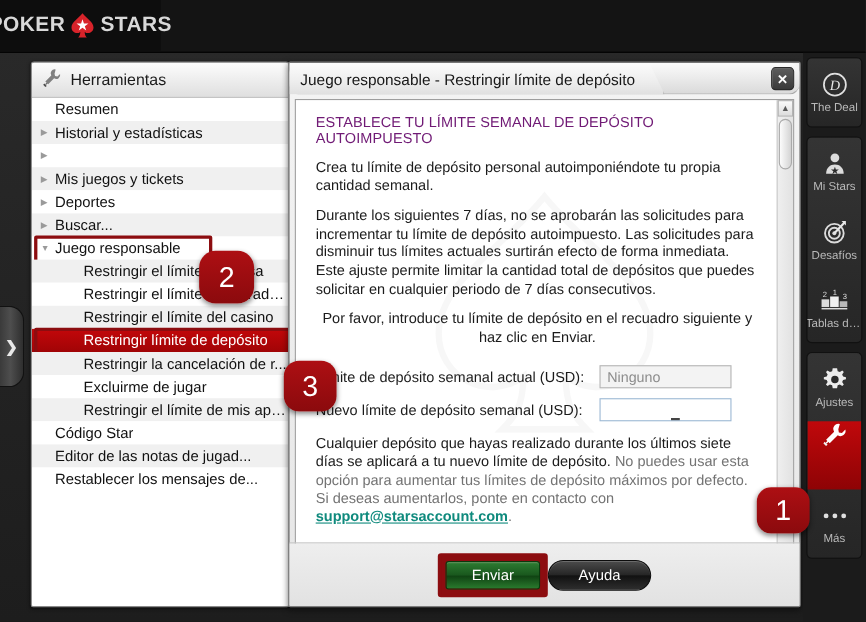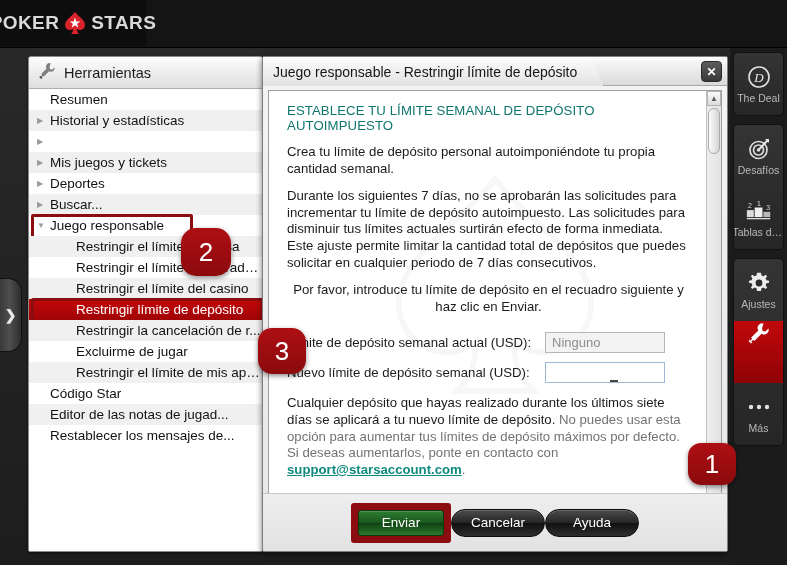--- a/index.html
+++ b/index.html
@@ -115,20 +115,21 @@
     border: 1px solid #7d7d7d;
     border-radius: 2px;
     box-shadow: 0 2px 6px rgba(0,0,0,.55);
     overflow: hidden;
   }
   .dlg-titlebar {
     position: relative;
     height: 29px;
     background: linear-gradient(180deg,#fbfbfb 0%, #eaeaea 52%, #dadada 100%);
     border-bottom: 1px solid #a8a8a8;
+    border-radius: 10px;
   }
   .dlg-title-tab {
     position: absolute; left: 0; top: 0; height: 29px;
     padding: 0 26px 0 10px;
     display: flex; align-items: center;
     font-size: 14px; color: #161616;
     background: linear-gradient(180deg,#fcfcfc 0%, #ededed 60%, #e0e0e0 100%);
     border-right: 1px solid #b5b5b5;
     clip-path: polygon(0 0, calc(100% - 14px) 0, 100% 100%, 0 100%);
   }
@@ -154,21 +155,21 @@
     position: absolute; left: 0; top: 0; right: 15px; bottom: 0;
     padding: 12px 16px 4px 18px;
     overflow: hidden;
   }
   .wm {
     position: absolute; left: 50%; top: 46%;
     transform: translate(-50%,-50%);
     opacity: .045; pointer-events: none;
   }
   .sec-title {
-    font-size: 13.2px; color: #0f766e; letter-spacing: .1px;
+    font-size: 13.2px; color: #701a75; letter-spacing: .1px;
     margin-bottom: 11px;
   }
   .para {
     font-size: 13.2px; color: #1b1b1b; line-height: 16.6px;
     margin-bottom: 11px;
   }
   .para.center { text-align: center; }
   .para.tight { margin-bottom: 6px; }
   .red { color: #737373; }
   .maillink { color: #0f8a7d; text-decoration: underline; font-weight: bold; }
@@ -444,40 +445,49 @@
         <div class="sb-btn sb-up">▲</div>
         <div class="sb-thumb"></div>
         <div class="sb-btn sb-dn">▼</div>
       </div>
     </div>
 
     <div class="dlg-footer">
       <div class="btn-send-wrap">
         <div class="btn send">Enviar</div>
       </div>
-      <div class="btn">Cancelar</div>
       <div class="btn">Ayuda</div>
     </div>
   </div>
 
   <div class="right-dock">
 
     <div class="dock-group">
       <div class="dock-item">
         <span class="dock-ico">
           <svg width="26" height="26" viewBox="0 0 26 26">
             <circle cx="13" cy="13" r="10" fill="none" stroke="#e0e0e0" stroke-width="1.6"></circle>
             <text x="13" y="18" font-size="13" font-family="Liberation Serif, serif" font-style="italic" fill="#e8e8e8" text-anchor="middle">D</text>
           </svg>
         </span>
         <span class="dlabel">The Deal</span>
       </div>
     </div>
 
     <div class="dock-group">
+      <div class="dock-item">
+        <span class="dock-ico">
+          <svg width="26" height="26" viewBox="0 0 26 26">
+            <circle cx="13" cy="7.5" r="4" fill="#dcdcdc"></circle>
+            <path d="M5 22 c0 -5.5 3.6 -8.5 8 -8.5 s8 3 8 8.5 z" fill="#dcdcdc"></path>
+            <path d="M13 15.5 l.9 2.6 h2.7 l-2.2 1.6 .85 2.6 -2.25 -1.6 -2.25 1.6 .85 -2.6 -2.2 -1.6 h2.7 z" fill="#2c2c2c"></path>
+          </svg>
+        </span>
+        <span class="dlabel">Mi Stars</span>
+      </div>
       <div class="dock-item">
         <span class="dock-ico">
           <svg width="26" height="26" viewBox="0 0 26 26">
             <circle cx="12.5" cy="14" r="8.5" fill="none" stroke="#dcdcdc" stroke-width="1.7"></circle>
             <circle cx="12.5" cy="14" r="5" fill="none" stroke="#dcdcdc" stroke-width="1.7"></circle>
             <circle cx="12.5" cy="14" r="1.8" fill="#dcdcdc"></circle>
             <path d="M12.5 14 L22 4" stroke="#e8e8e8" stroke-width="2"></path>
             <path d="M19 3 l4 0 0 4 z" fill="#e8e8e8"></path>
           </svg>
         </span>

